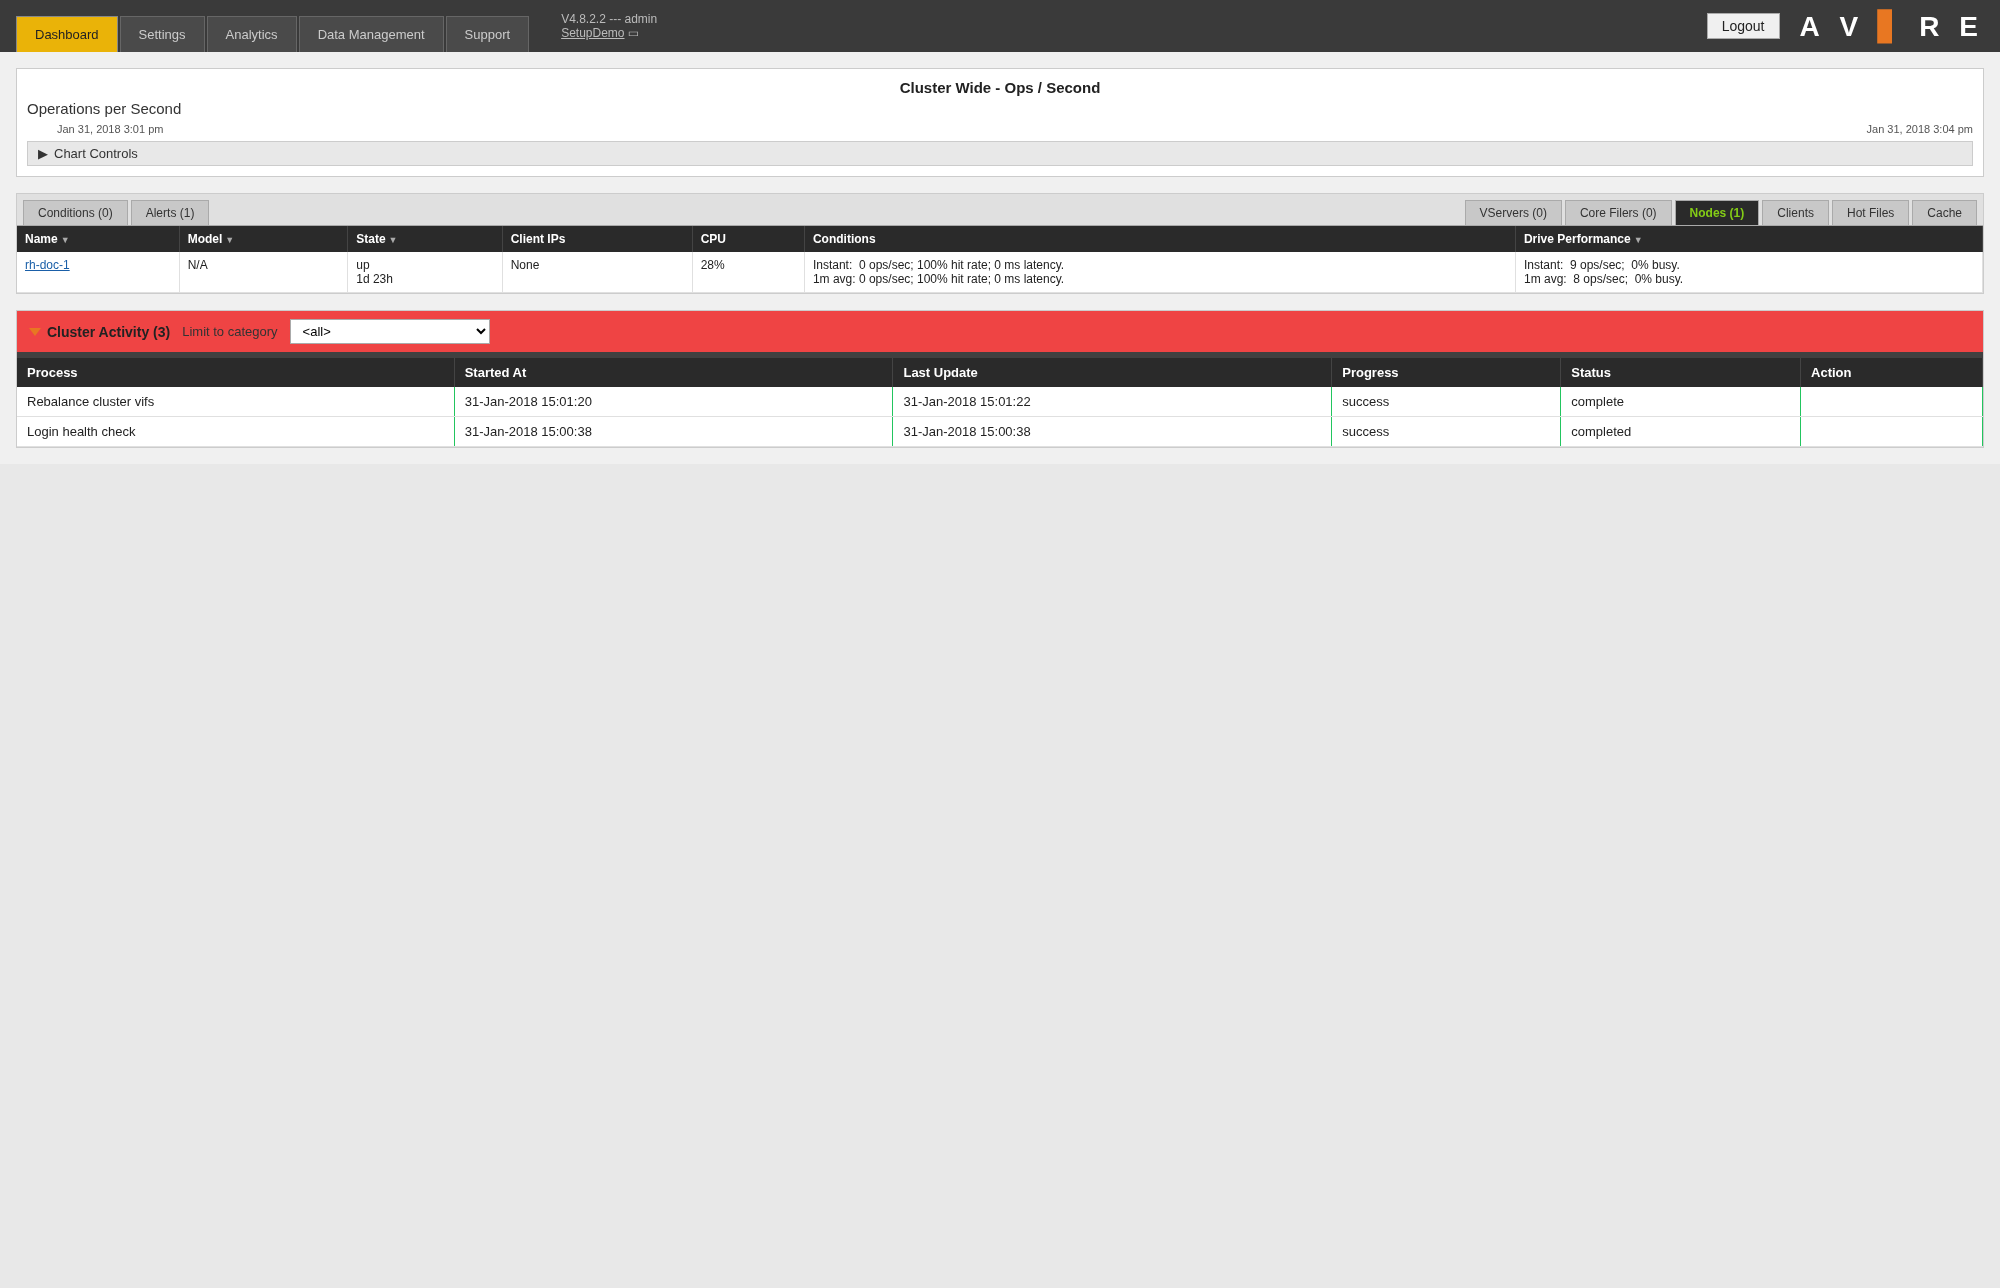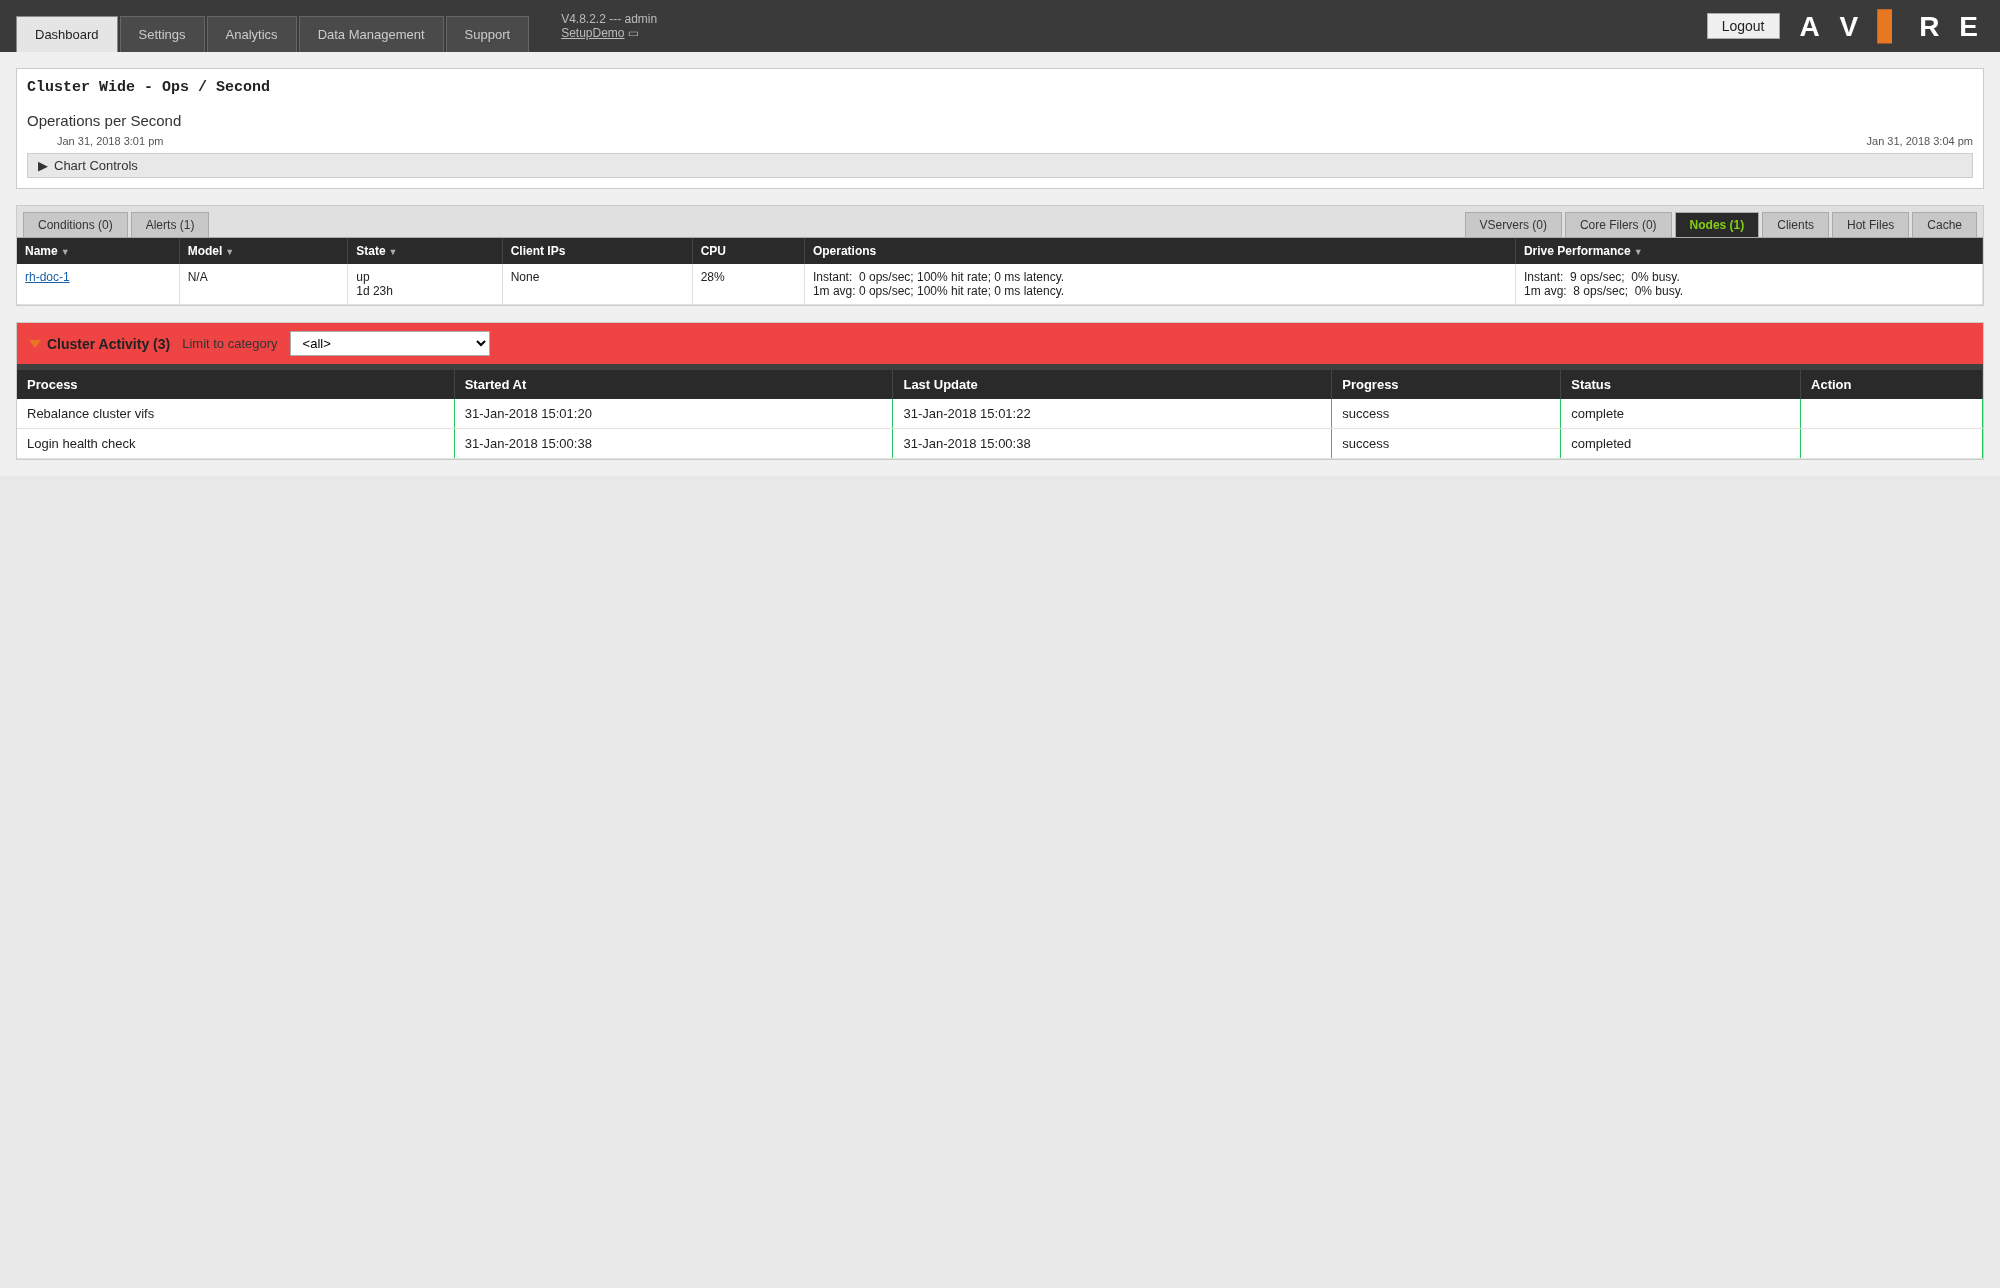--- a/index.html
+++ b/index.html
@@ -26,21 +26,21 @@
       font-size: 13px;
       border: 1px solid #666;
       border-bottom: none;
       background: #4a4a4a;
       margin-right: 2px;
       height: 36px;
       display: flex;
       align-items: center;
     }
     .nav-tab.active {
-      background: #e5e5e5;
+      background: #eab308;
       color: #222;
       border-color: #888;
     }
     #version-info {
       color: #bbb;
       font-size: 12px;
       margin-left: 30px;
     }
     #version-info a {
       color: #bbb;
@@ -80,23 +80,22 @@
       margin-bottom: 16px;
     }
     #chart-title {
       font-size: 15px;
       color: #333;
       margin-bottom: 6px;
     }
     #chart-wide-title {
       font-size: 15px;
       font-weight: bold;
-      text-align: left;
-      margin-bottom: 16px;
-      font-family: Liberation Mono, monospace;
+      text-align: center;
+      margin-bottom: 4px;
     }
     #chart-container {
       display: flex;
       width: 100%;
     }
     #chart-y-axis {
       display: flex;
       flex-direction: column;
       justify-content: space-between;
       align-items: flex-end;
@@ -301,21 +300,21 @@
       <div class="section-tab light">Cache</div>
     </div>
     <table id="data-table">
       <thead>
         <tr>
           <th><span>Name</span><span class="sort-arrows">▼</span></th>
           <th><span>Model</span><span class="sort-arrows">▼</span></th>
           <th><span>State</span><span class="sort-arrows">▼</span></th>
           <th>Client IPs</th>
           <th>CPU</th>
-          <th>Operations</th>
+          <th>Conditions</th>
           <th><span>Drive Performance</span><span class="sort-arrows">▼</span></th>
         </tr>
       </thead>
       <tbody>
         <tr>
           <td><a class="node-link">rh-doc-1</a></td>
           <td>N/A</td>
           <td>up<br>1d 23h</td>
           <td>None</td>
           <td>28%</td>

